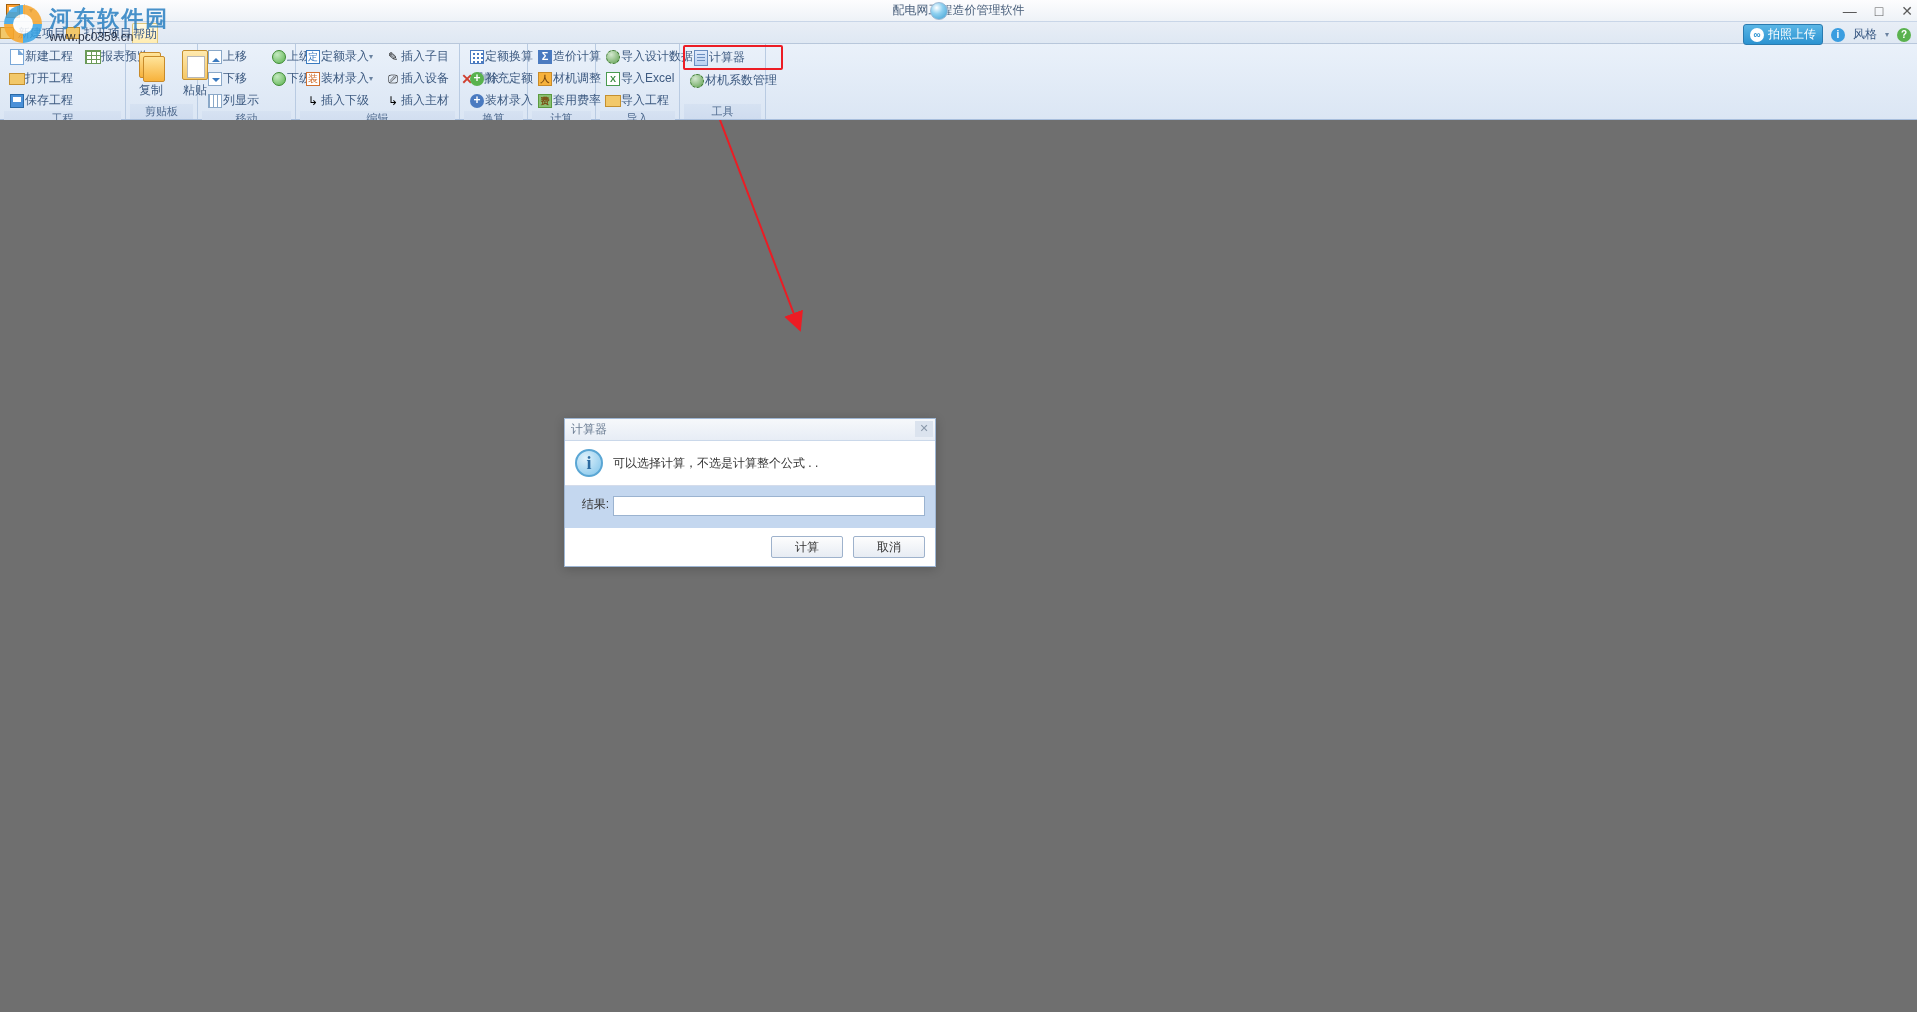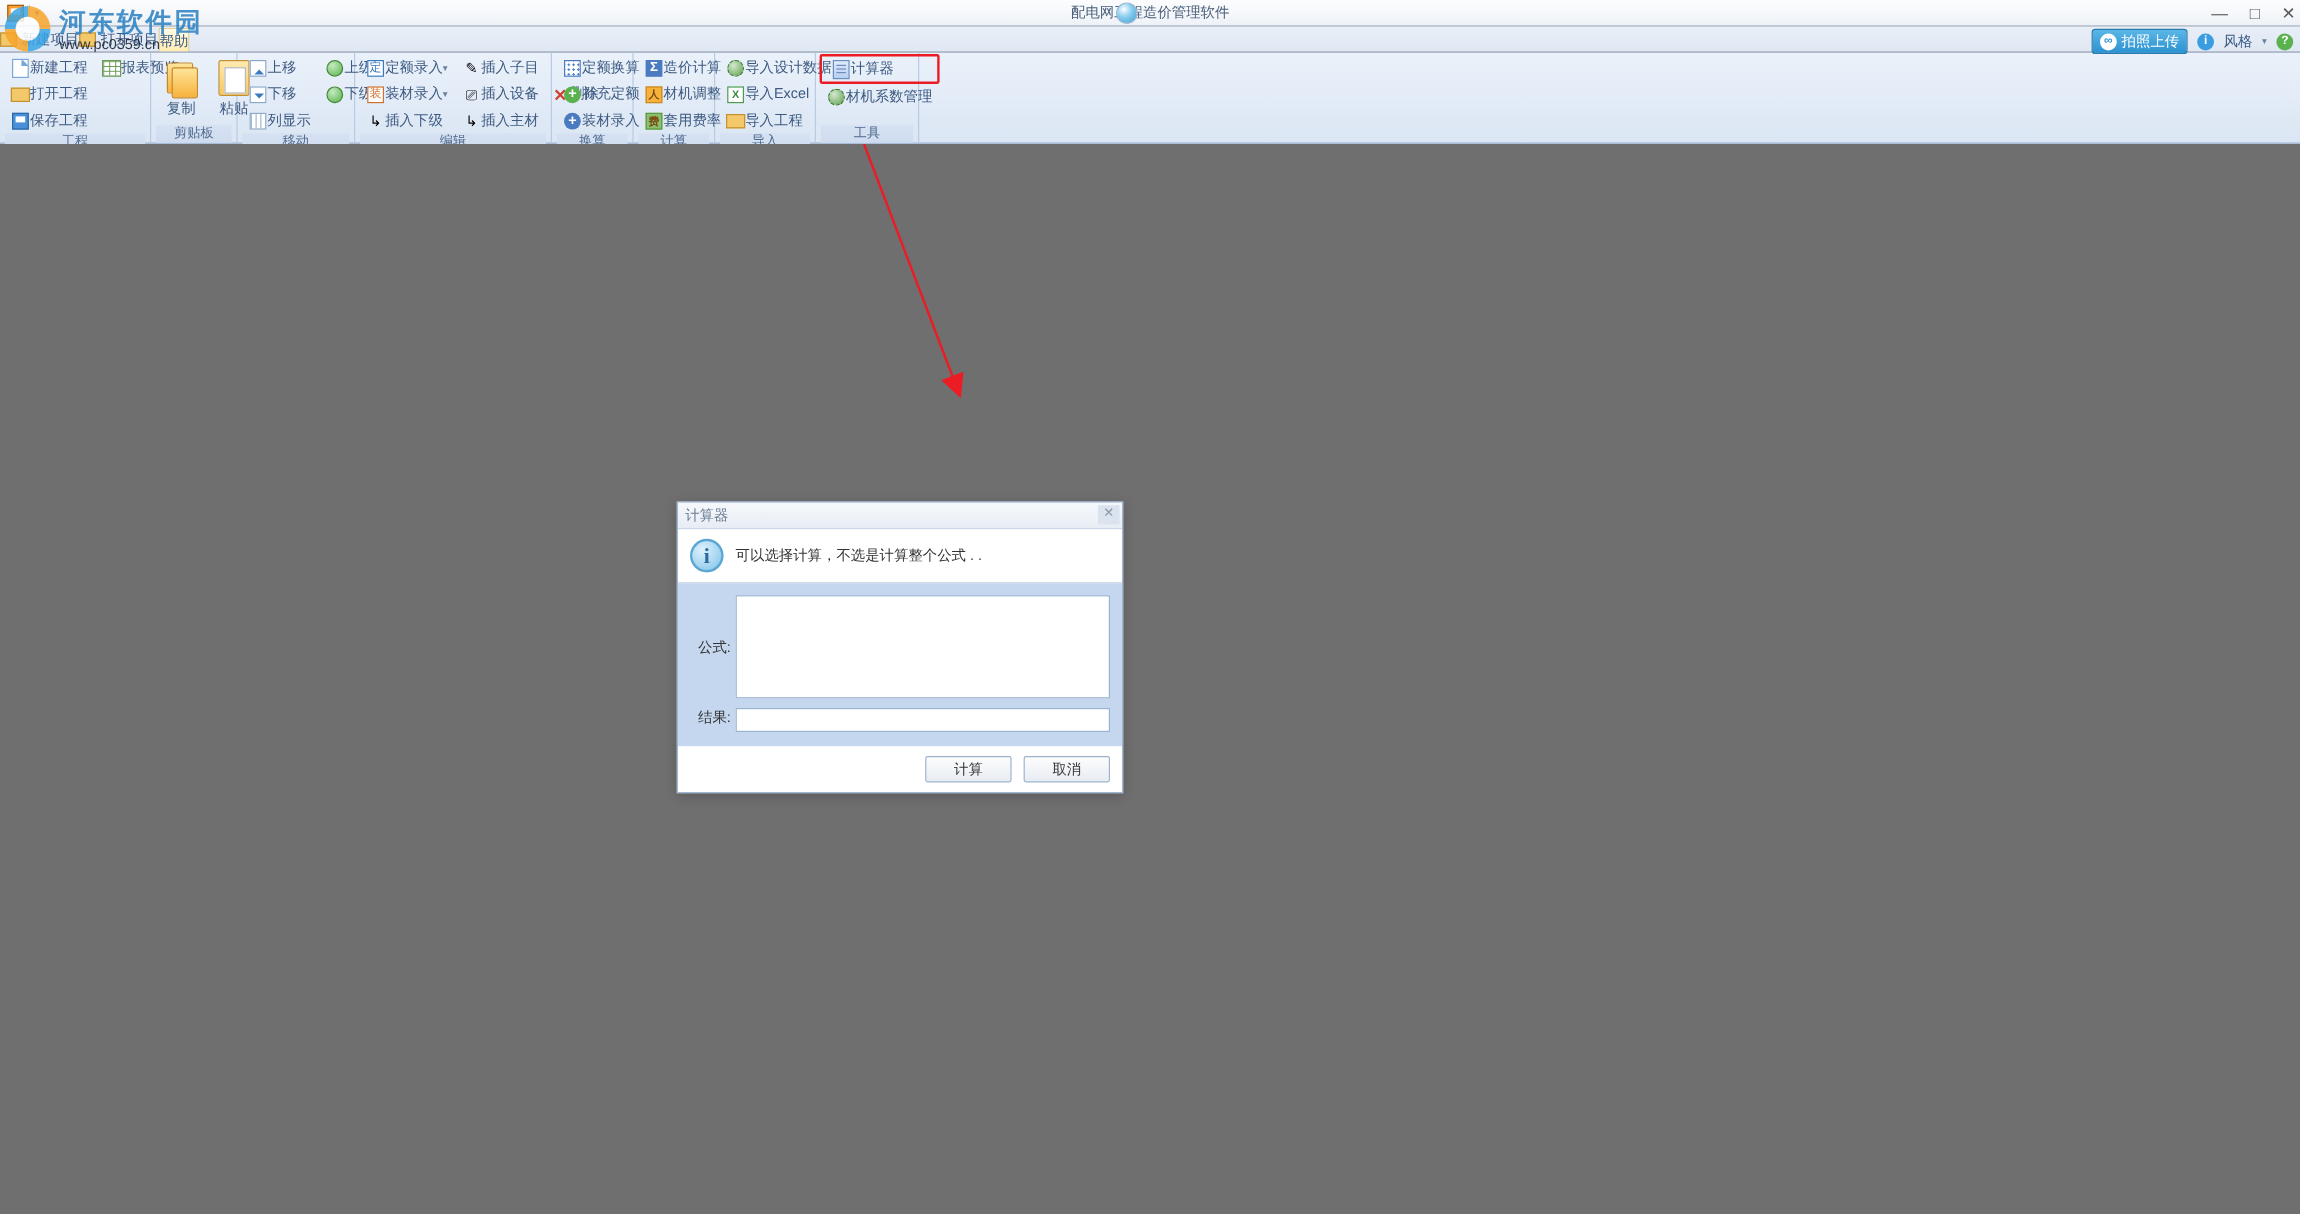--- a/index.html
+++ b/index.html
@@ -406,24 +406,20 @@
     <div class="dialog">
       <div class="dlg-title">
         <span>计算器</span>
         <span class="dlg-close">✕</span>
       </div>
       <div class="dlg-info">
         <span class="ii">i</span>
         <span class="msg">可以选择计算，不选是计算整个公式 . .</span>
       </div>
       <div class="dlg-body">
-        <div class="frow" style="align-items:center">
-          <span class="flab">公式:</span>
-          <textarea class="formula-box" style=""></textarea>
-        </div>
         <div class="frow" style="margin-bottom:0">
           <span class="flab">结果:</span>
           <input class="result-box" readonly="" style="">
         </div>
       </div>
       <div class="dlg-btns">
         <button>计算</button>
         <button>取消</button>
       </div>
     </div>

